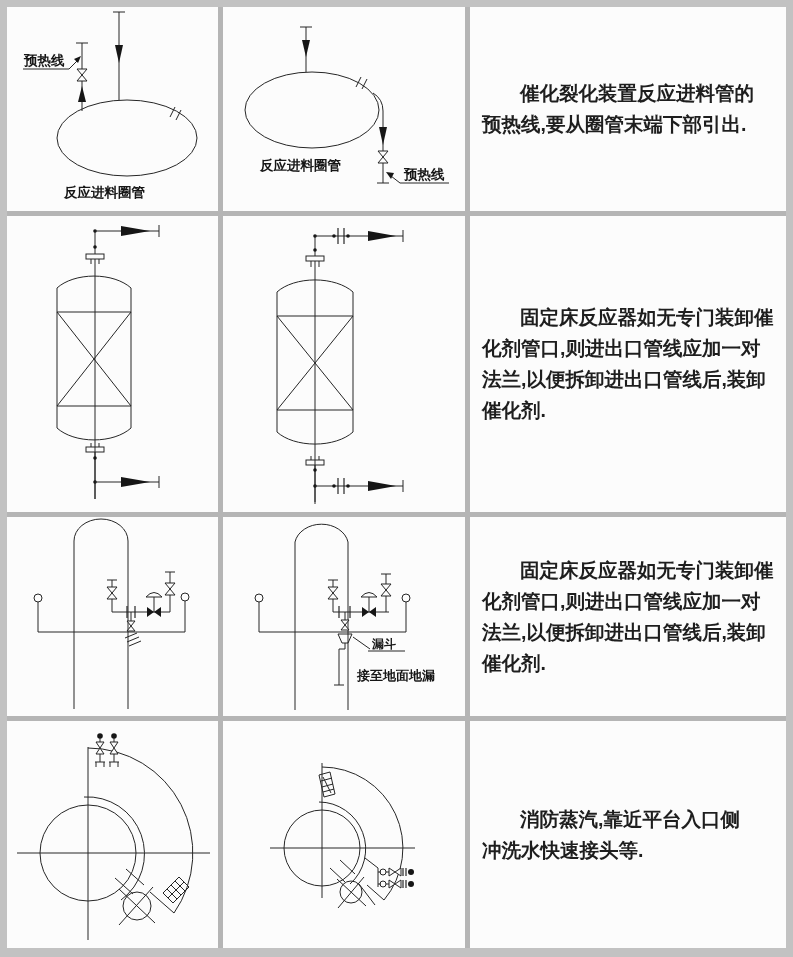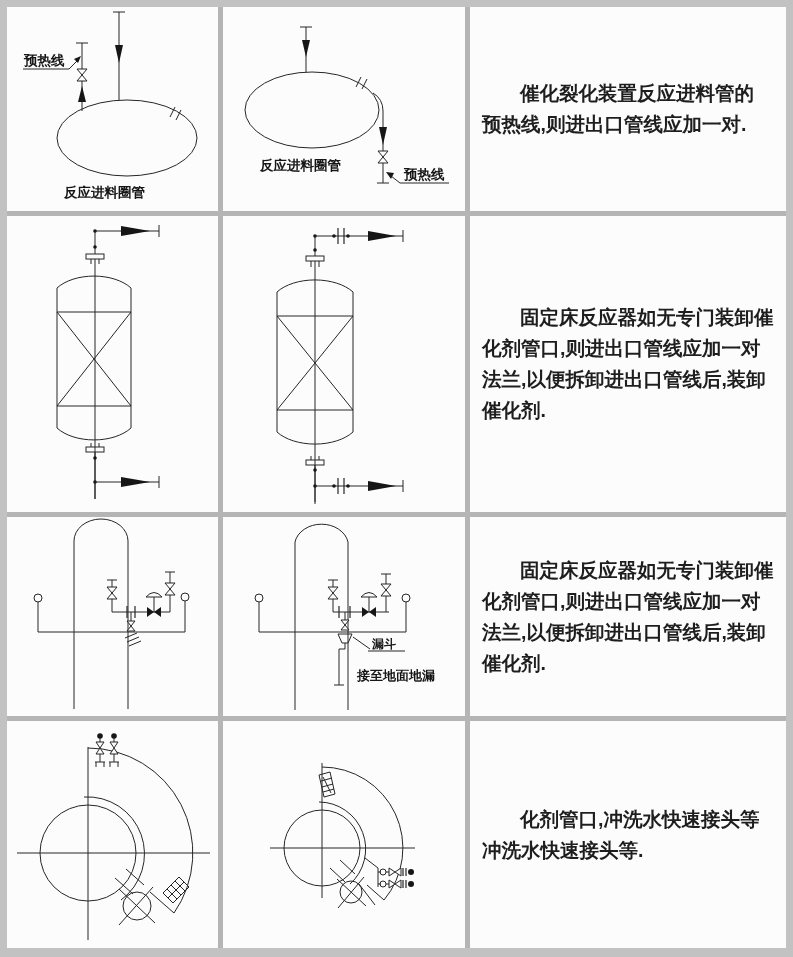--- a/index.html
+++ b/index.html
@@ -87,21 +87,21 @@
        <line class="ink" x1="177" y1="176" x2="226" y2="176"></line>
        <line class="ink" x1="177" y1="176" x2="168" y2="169"></line>
        <polygon class="fill" points="163,165 171,166 168,172"></polygon>
      </g>
      <text x="37" y="163" font-size="13.5">反应进料圈管</text>
    </svg>
   </div>
 
   <div class="cell note">
     <p class="first">催化裂化装置反应进料管的</p>
-    <p>预热线,则进出口管线应加一对.</p>
+    <p>预热线,要从圈管末端下部引出.</p>
   </div>
 
   <div class="cell">
    <svg width="211" height="296" viewBox="0 0 211 296">
      <g>
        <path class="ink" d="M 50 72 A 44 26 0 0 1 124 72"></path>
        <path class="ink" d="M 50 212 A 44 26 0 0 0 124 212"></path>
        <line class="ink" x1="50" y1="72" x2="50" y2="212"></line>
        <line class="ink" x1="124" y1="72" x2="124" y2="212"></line>
        <line class="ink" x1="50" y1="96" x2="124" y2="96"></line>
@@ -398,18 +398,18 @@
          <polygon class="vbody" points="178,159 178,167 172,163"></polygon>
          <line class="ink2" x1="180" y1="159" x2="180" y2="167"></line>
          <line class="ink2" x1="183" y1="159" x2="183" y2="167"></line>
          <circle class="fill" cx="188" cy="163" r="3"></circle>
        </g>
      </g>
    </svg>
   </div>
 
   <div class="cell note">
-    <p class="first">化剂管口,冲洗水快速接头等</p>
+    <p class="first">消防蒸汽,靠近平台入口侧</p>
     <p>冲洗水快速接头等.</p>
   </div>
 
  </div>
 </div>
 
 </body></html>

